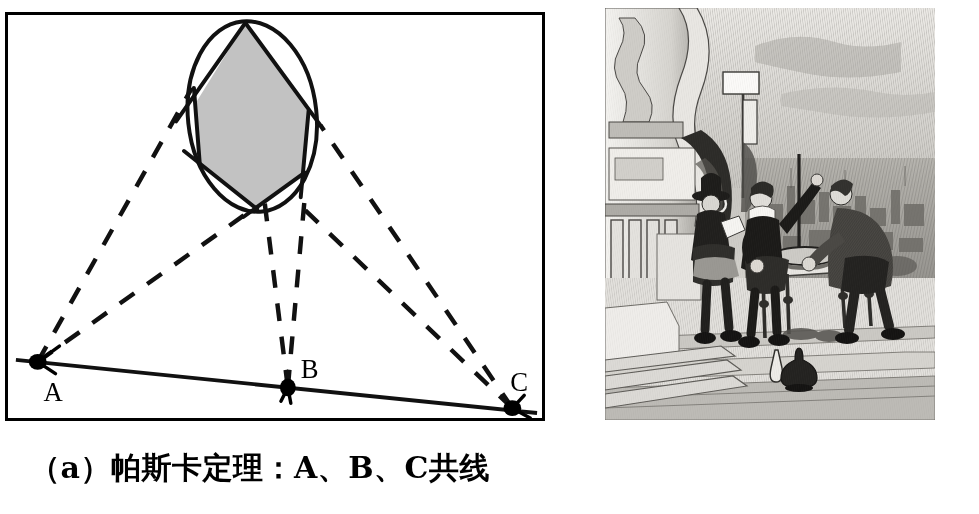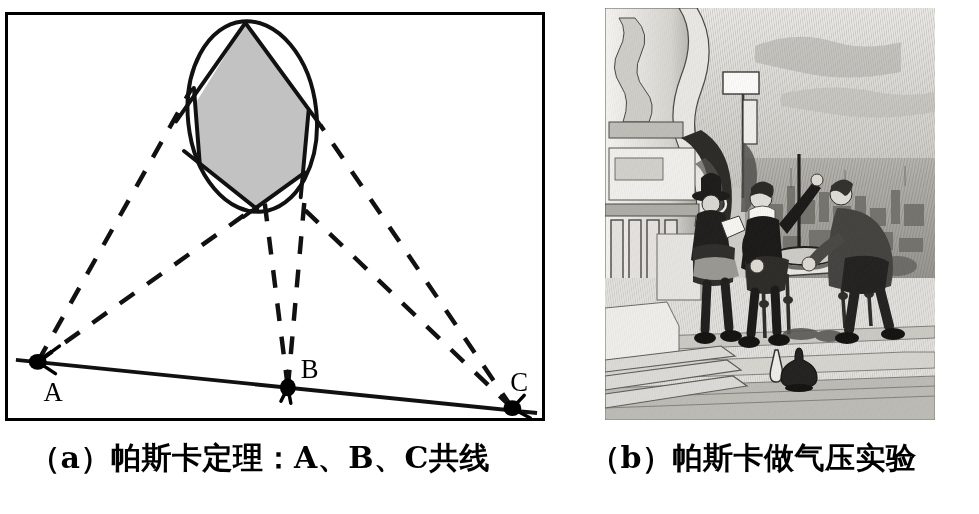--- a/index.html
+++ b/index.html
@@ -43,21 +43,21 @@
   .panel-right svg{display:block;width:100%;height:100%;}
 
   
   .caption-row{
     position:absolute;
     left:0; top:432px;
     width:979px; height:82px;
   }
   .caption{
     position:absolute;
-    top:6px;
+    top:16px;
     font-family:"DejaVu Serif","Liberation Serif", serif;
     font-size:30px;
     font-weight:bold;
     color:#000000;
     letter-spacing:0.5px;
     white-space:nowrap;
   }
   .caption-a{ left:30px; }
   .caption-b{ left:590px; }
 </style>
@@ -333,14 +333,13 @@
         <path d="M0 386 L128 368 L142 378 L0 400 Z"></path>
       </g>
 
       <rect x="0" y="0" width="330" height="412" fill="url(#hatchFine)" opacity="0.12"></rect>
     </svg>
   </div>
 </div>
 
 <div class="caption-row">
   <div class="caption caption-a">（a）帕斯卡定理：A、B、C共线</div>
-  <div class="caption caption-b">（b）帕斯卡做气压实验</div>
 </div>
 
 </body></html>

